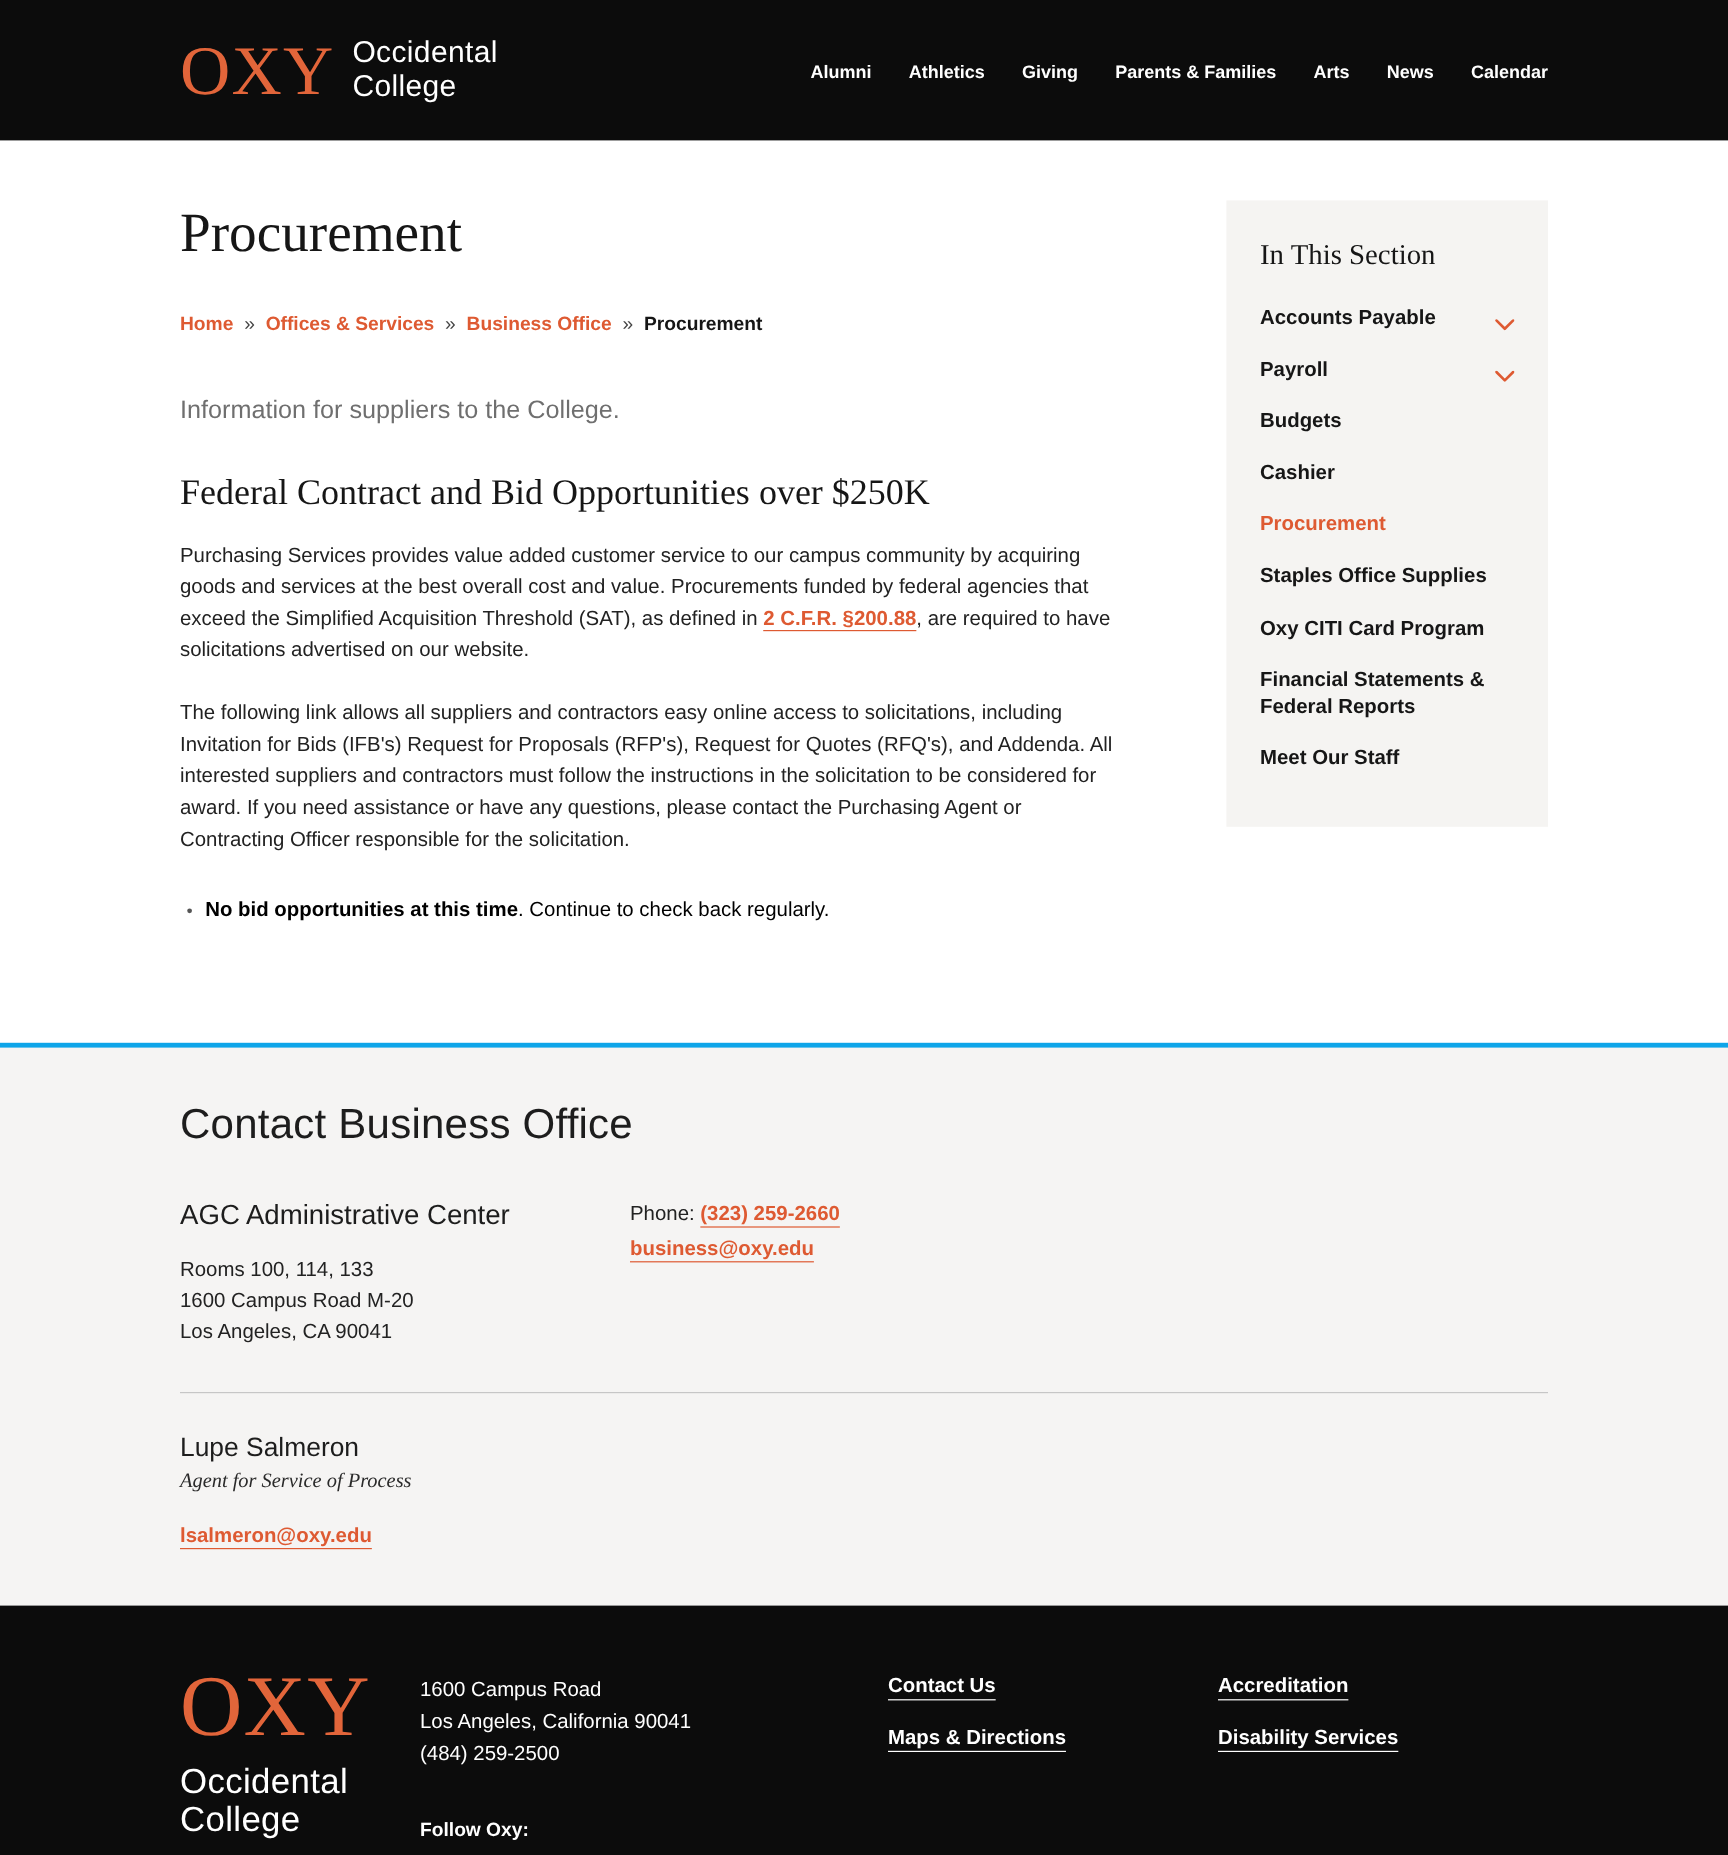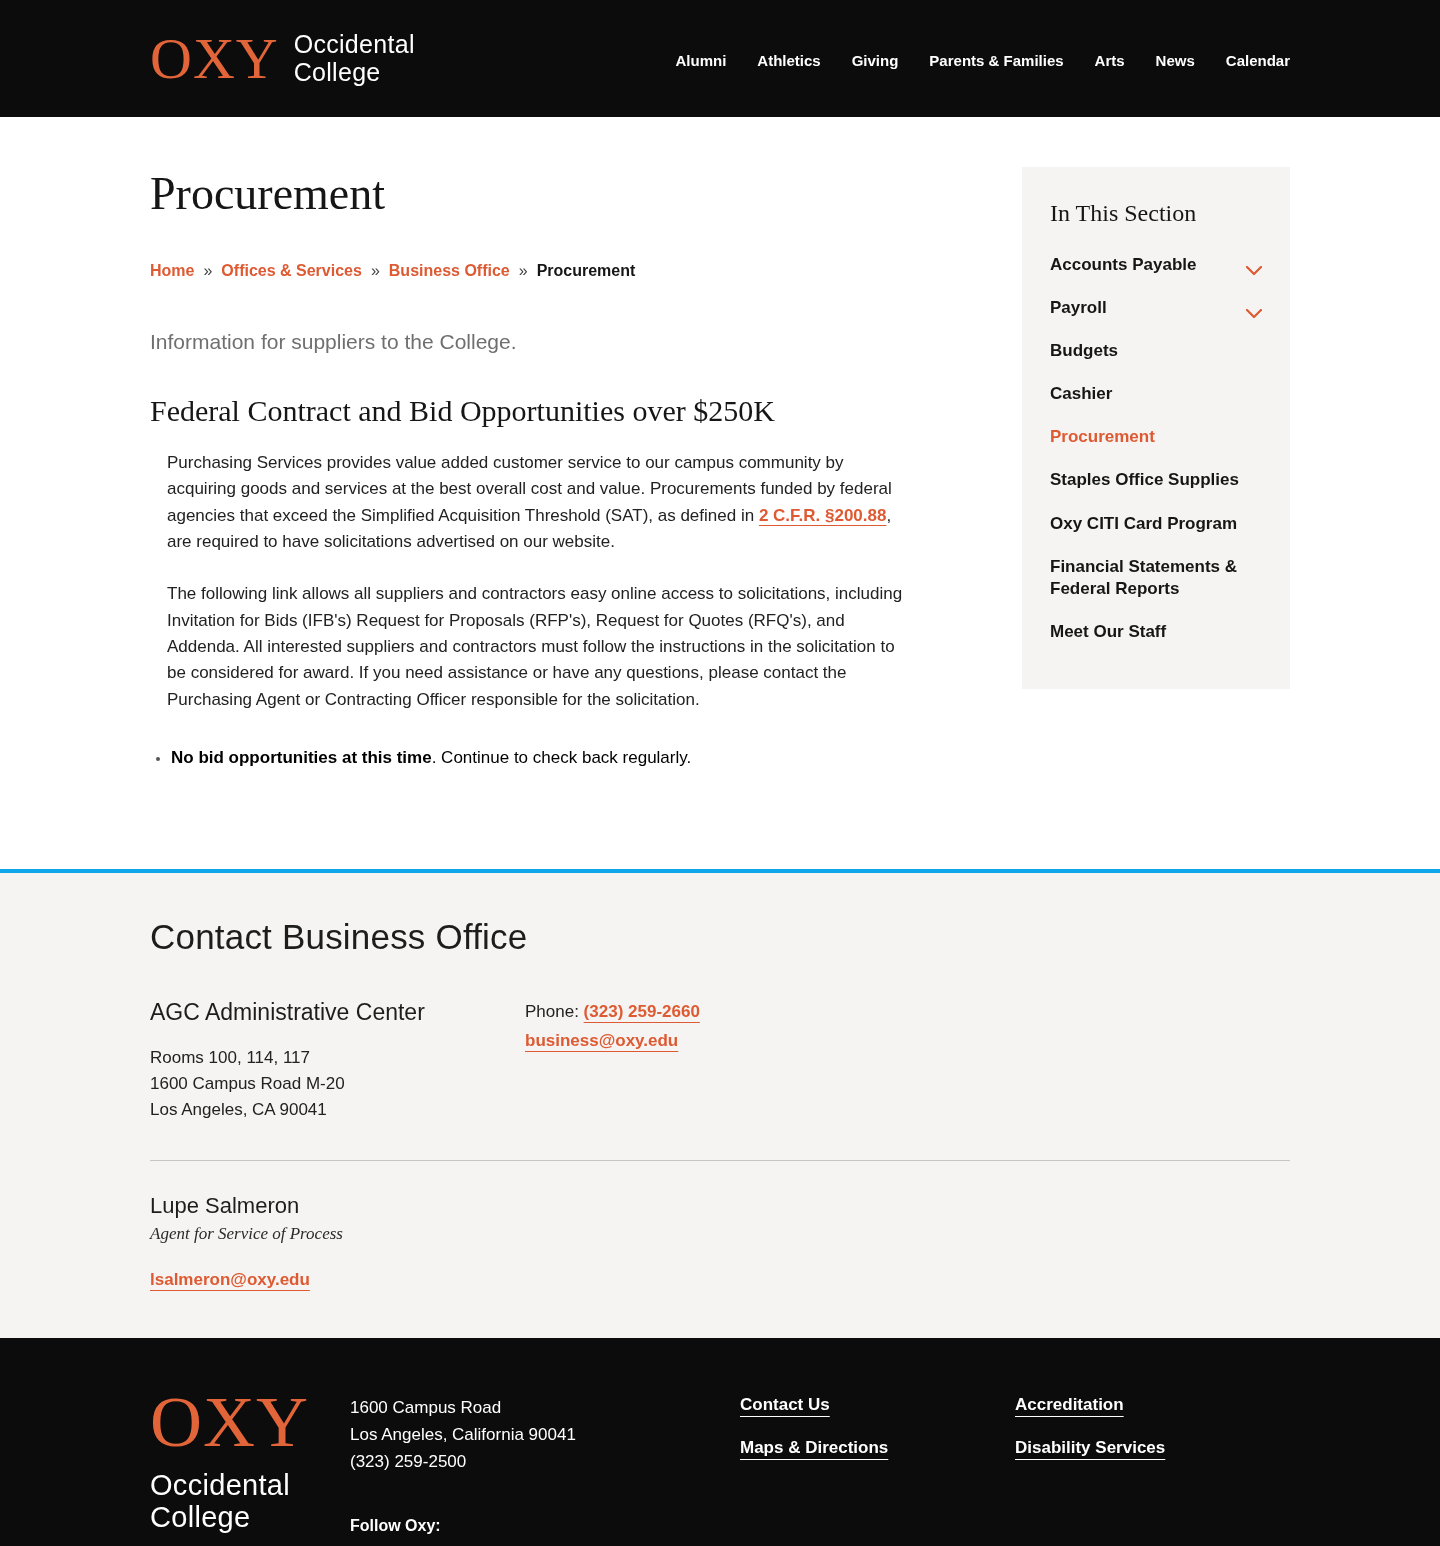--- a/index.html
+++ b/index.html
@@ -39,21 +39,21 @@
   }
   .breadcrumb { font-size: 16px; font-weight: 700; margin-bottom: 50px; }
   .breadcrumb a { color: #de5a32; text-decoration: none; }
   .breadcrumb .sep { color: #444444; margin: 0 9px; font-weight: 400; }
   .breadcrumb .current { color: #161616; }
   .subtitle { color: #6f6f6f; font-size: 21px; margin: 0 0 40px; }
   .section-heading {
     font-family: "Liberation Serif", serif;
     font-size: 30px; font-weight: 400; color: #161616; margin: 0 0 22px;
   }
-  .content p { font-size: 17px; line-height: 1.55; color: #222222; margin: 0 17px 26px; }
+  .content p { font-size: 17px; line-height: 1.55; color: #222222; margin: 0 0 26px; }
   .inline-link {
     color: #de5a32; font-weight: 700;
     text-decoration: underline; text-underline-offset: 4px; text-decoration-thickness: 1px;
   }
   .bullets { margin: 32px 0 0; padding-left: 21px; }
   .bullets li { font-size: 17px; line-height: 1.5; color: #000000; }
   .bullets li::marker { color: #555555; font-size: 13px; }
 
   
   .sidebar { width: 268px; background: #f5f4f2; padding: 33px 28px 46px; }
@@ -190,21 +190,21 @@
   </aside>
 </div>
 
 <section class="contact-section">
   <div class="container">
     <h2 class="contact-heading">Contact Business Office</h2>
     <div class="contact-grid">
       <div class="contact-col1">
         <h3 class="location-name">AGC Administrative Center</h3>
         <div class="address-lines" id="contactAddress">
-            <div>Rooms 100, 114, 117</div>
+            <div>Rooms 100, 114, 133</div>
             <div>1600 Campus Road M-20</div>
             <div>Los Angeles, CA 90041</div>
           </div>
       </div>
       <div class="contact-col2">
         <div class="phone-row"><span>Phone: </span><a class="contact-link">(323) 259-2660</a></div>
         <a class="contact-link">business@oxy.edu</a>
       </div>
     </div>
     <hr class="contact-divider">
@@ -221,21 +221,21 @@
         <span class="logo-oxy">OXY</span>
         <div class="logo-name">
           <span>Occidental</span><br>
           <span>College</span>
         </div>
       </a>
       <div class="footer-address">
         <div id="footerAddress">
             <div>1600 Campus Road</div>
             <div>Los Angeles, California 90041</div>
-            <div>(323) 259-2500</div>
+            <div>(484) 259-2500</div>
           </div>
         <div class="follow-row">
           <span class="follow-label">Follow Oxy:</span>
 
         </div>
       </div>
       <div class="footer-links">
         <div class="col" id="footerLinksCol1">
             <div class="footer-link-row"><a class="footer-link">Contact Us</a></div>
             <div class="footer-link-row"><a class="footer-link">Maps &amp; Directions</a></div>

